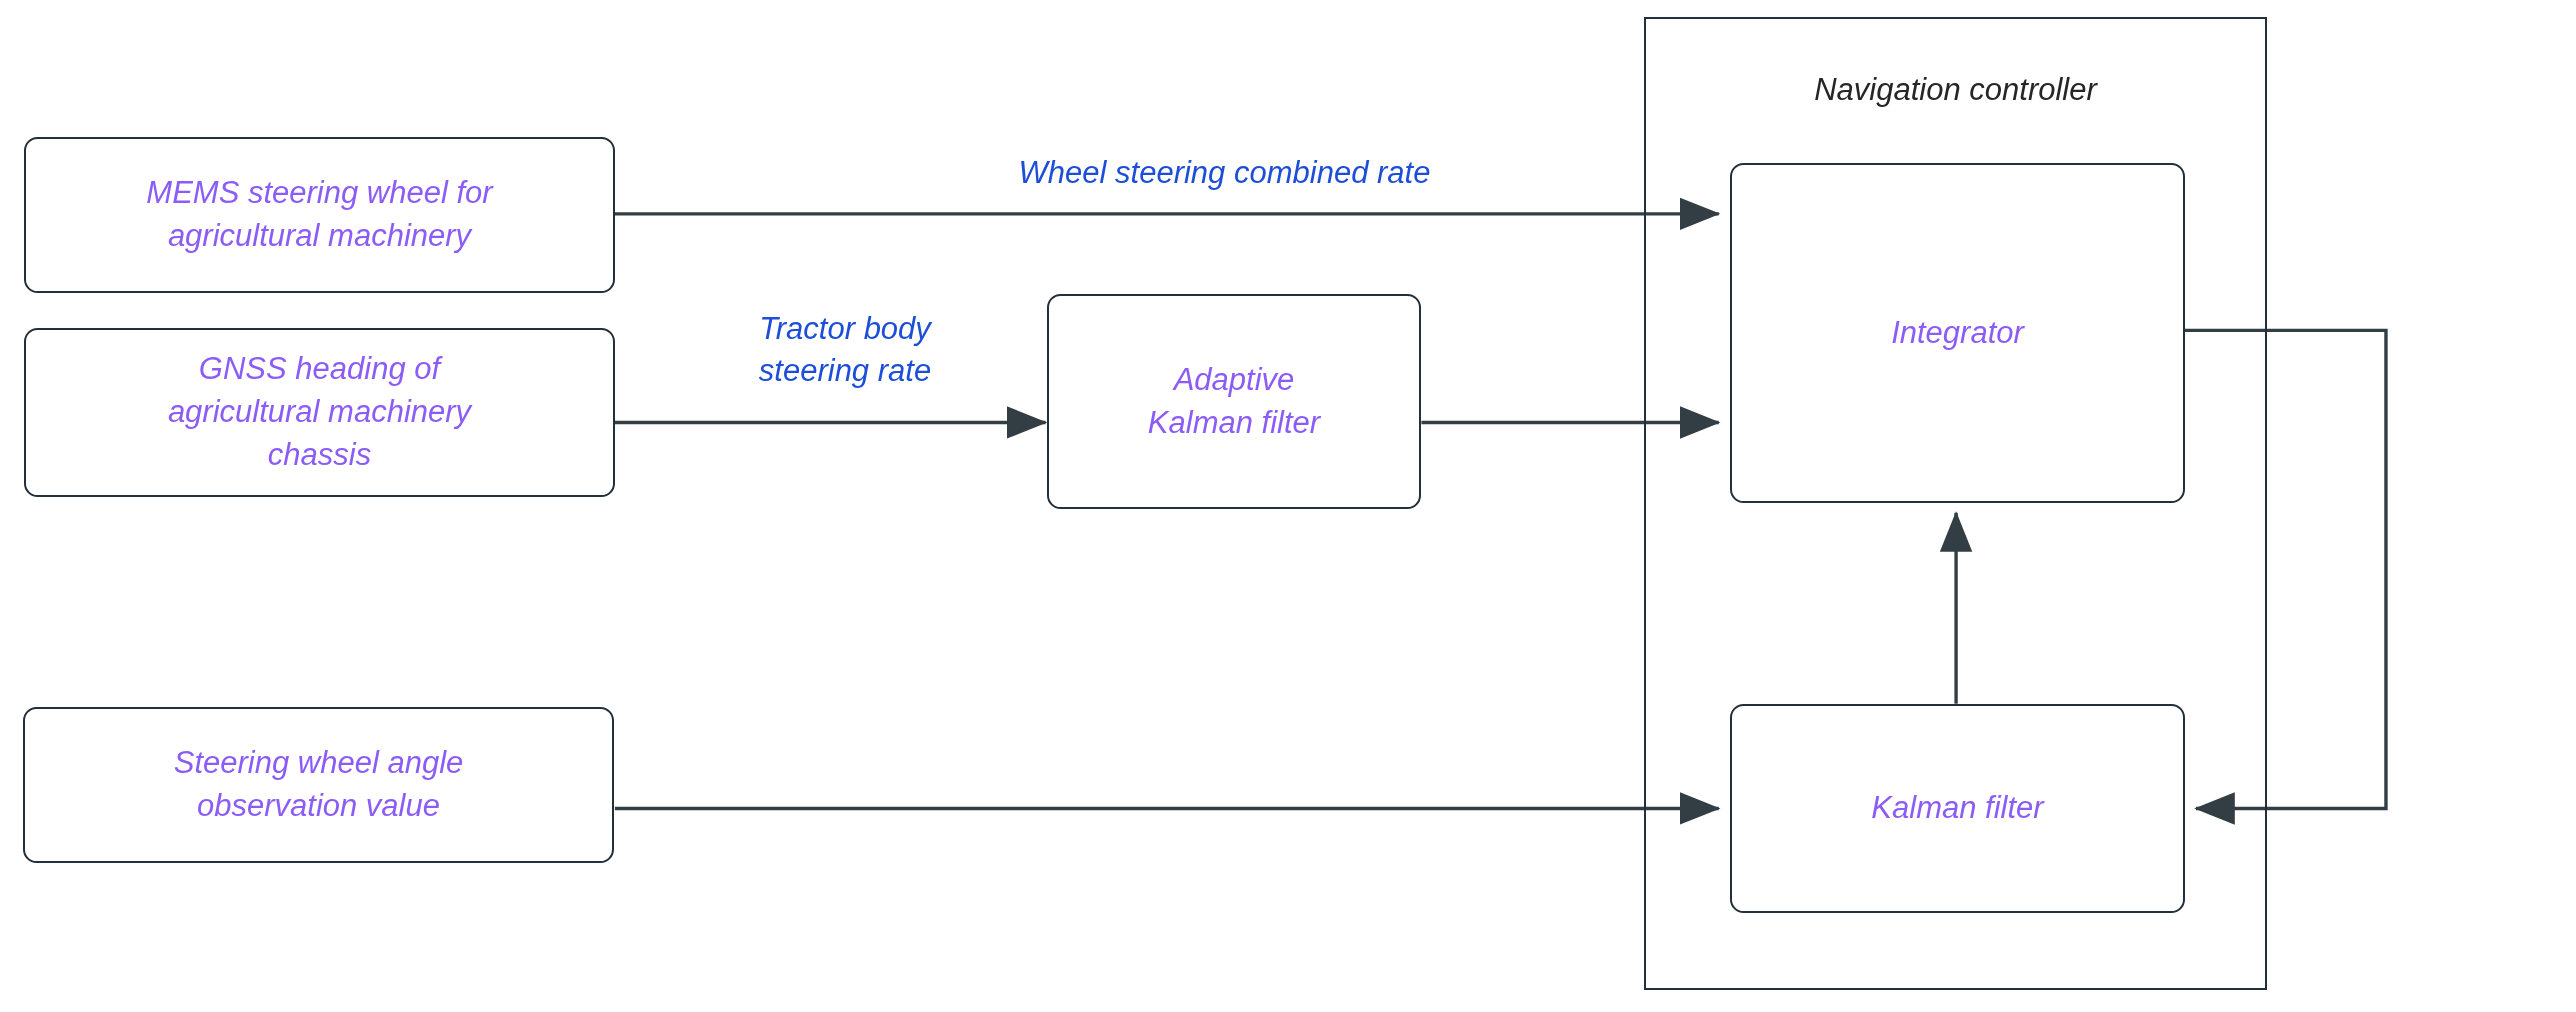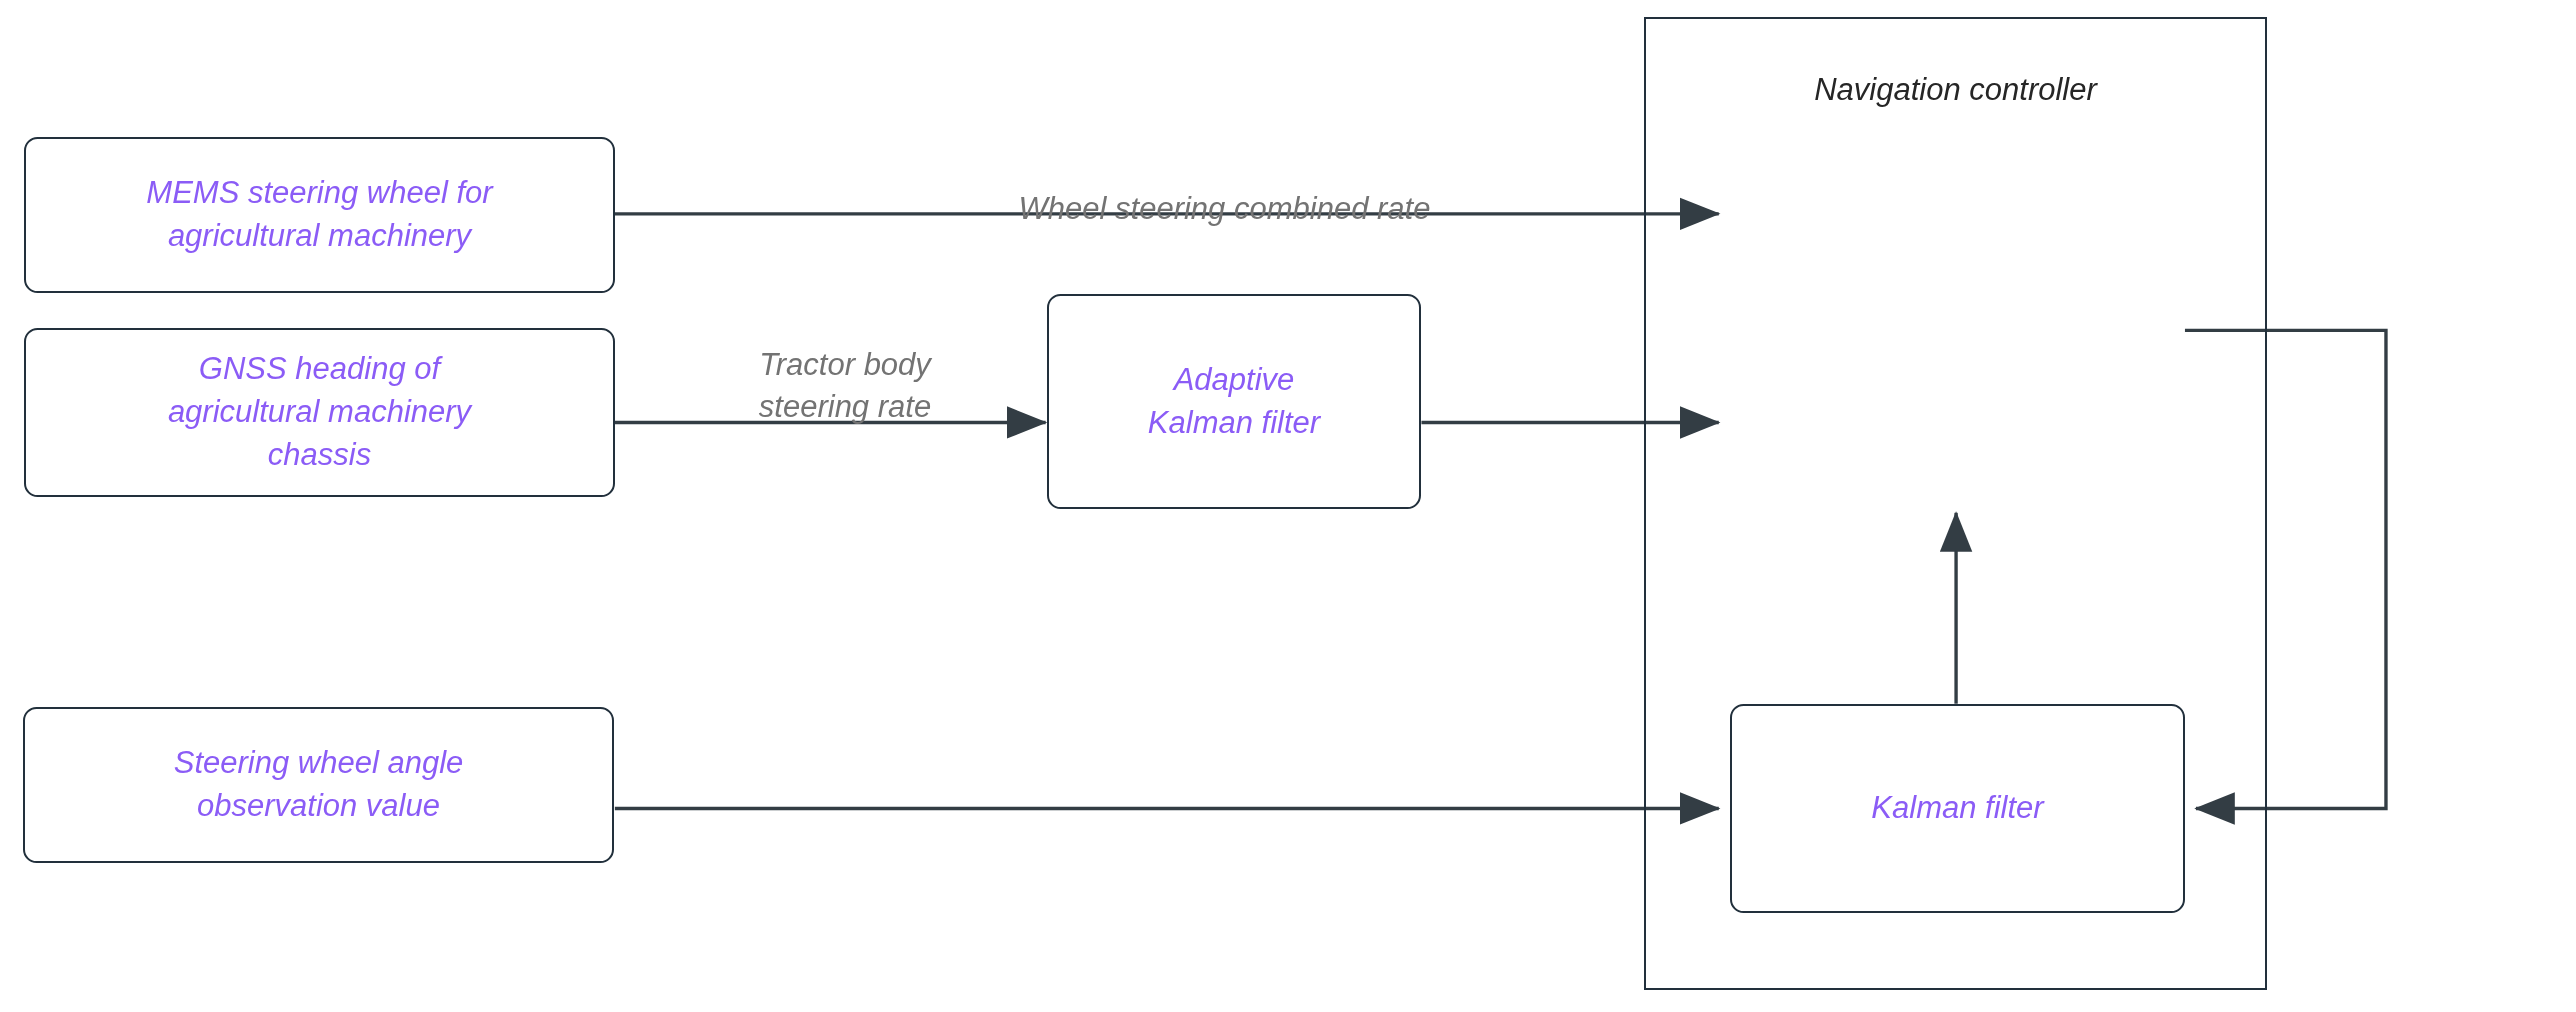--- a/index.html
+++ b/index.html
@@ -46,25 +46,24 @@
   .group-box {
     position: absolute;
     box-sizing: border-box;
     border: 2.5px solid #22303c;
     border-radius: 0;
     background: transparent;
   }
   .edge-label {
     position: absolute;
     font-size: 31px;
-    color: #737373;
+    color: #1d4ed8;
     line-height: 1.34;
     text-align: center;
     white-space: pre-line;
-    margin-top: 36px;
   }
   .group-title {
     position: absolute;
     font-size: 31px;
     color: #262626;
     text-align: center;
     white-space: pre-line;
   }
 </style>
 </head>
@@ -107,20 +106,21 @@
   <div class="node" style="left:24px; top:328px; width:591px; height:169px;">GNSS heading of
 agricultural machinery
 chassis</div>
 
   <div class="node" style="left:7px; top:707px; width:591px; height:156px;margin-left:16px;">Steering wheel angle
 observation value</div>
 
   <div class="node" style="left:1047px; top:294px; width:374px; height:215px;">Adaptive
 Kalman filter</div>
 
+  <div class="node" style="left:1730px; top:163px; width:455px; height:340px;">Integrator</div>
 
   <div class="node" style="left:1730px; top:704px; width:455px; height:209px;">Kalman filter</div>
 
   <div class="edge-label" style="left:895px; top:152px; width:659px;">Wheel steering combined rate</div>
 
   <div class="edge-label" style="left:676px; top:308px; width:338px;">Tractor body
 steering rate</div>
 
 
 

